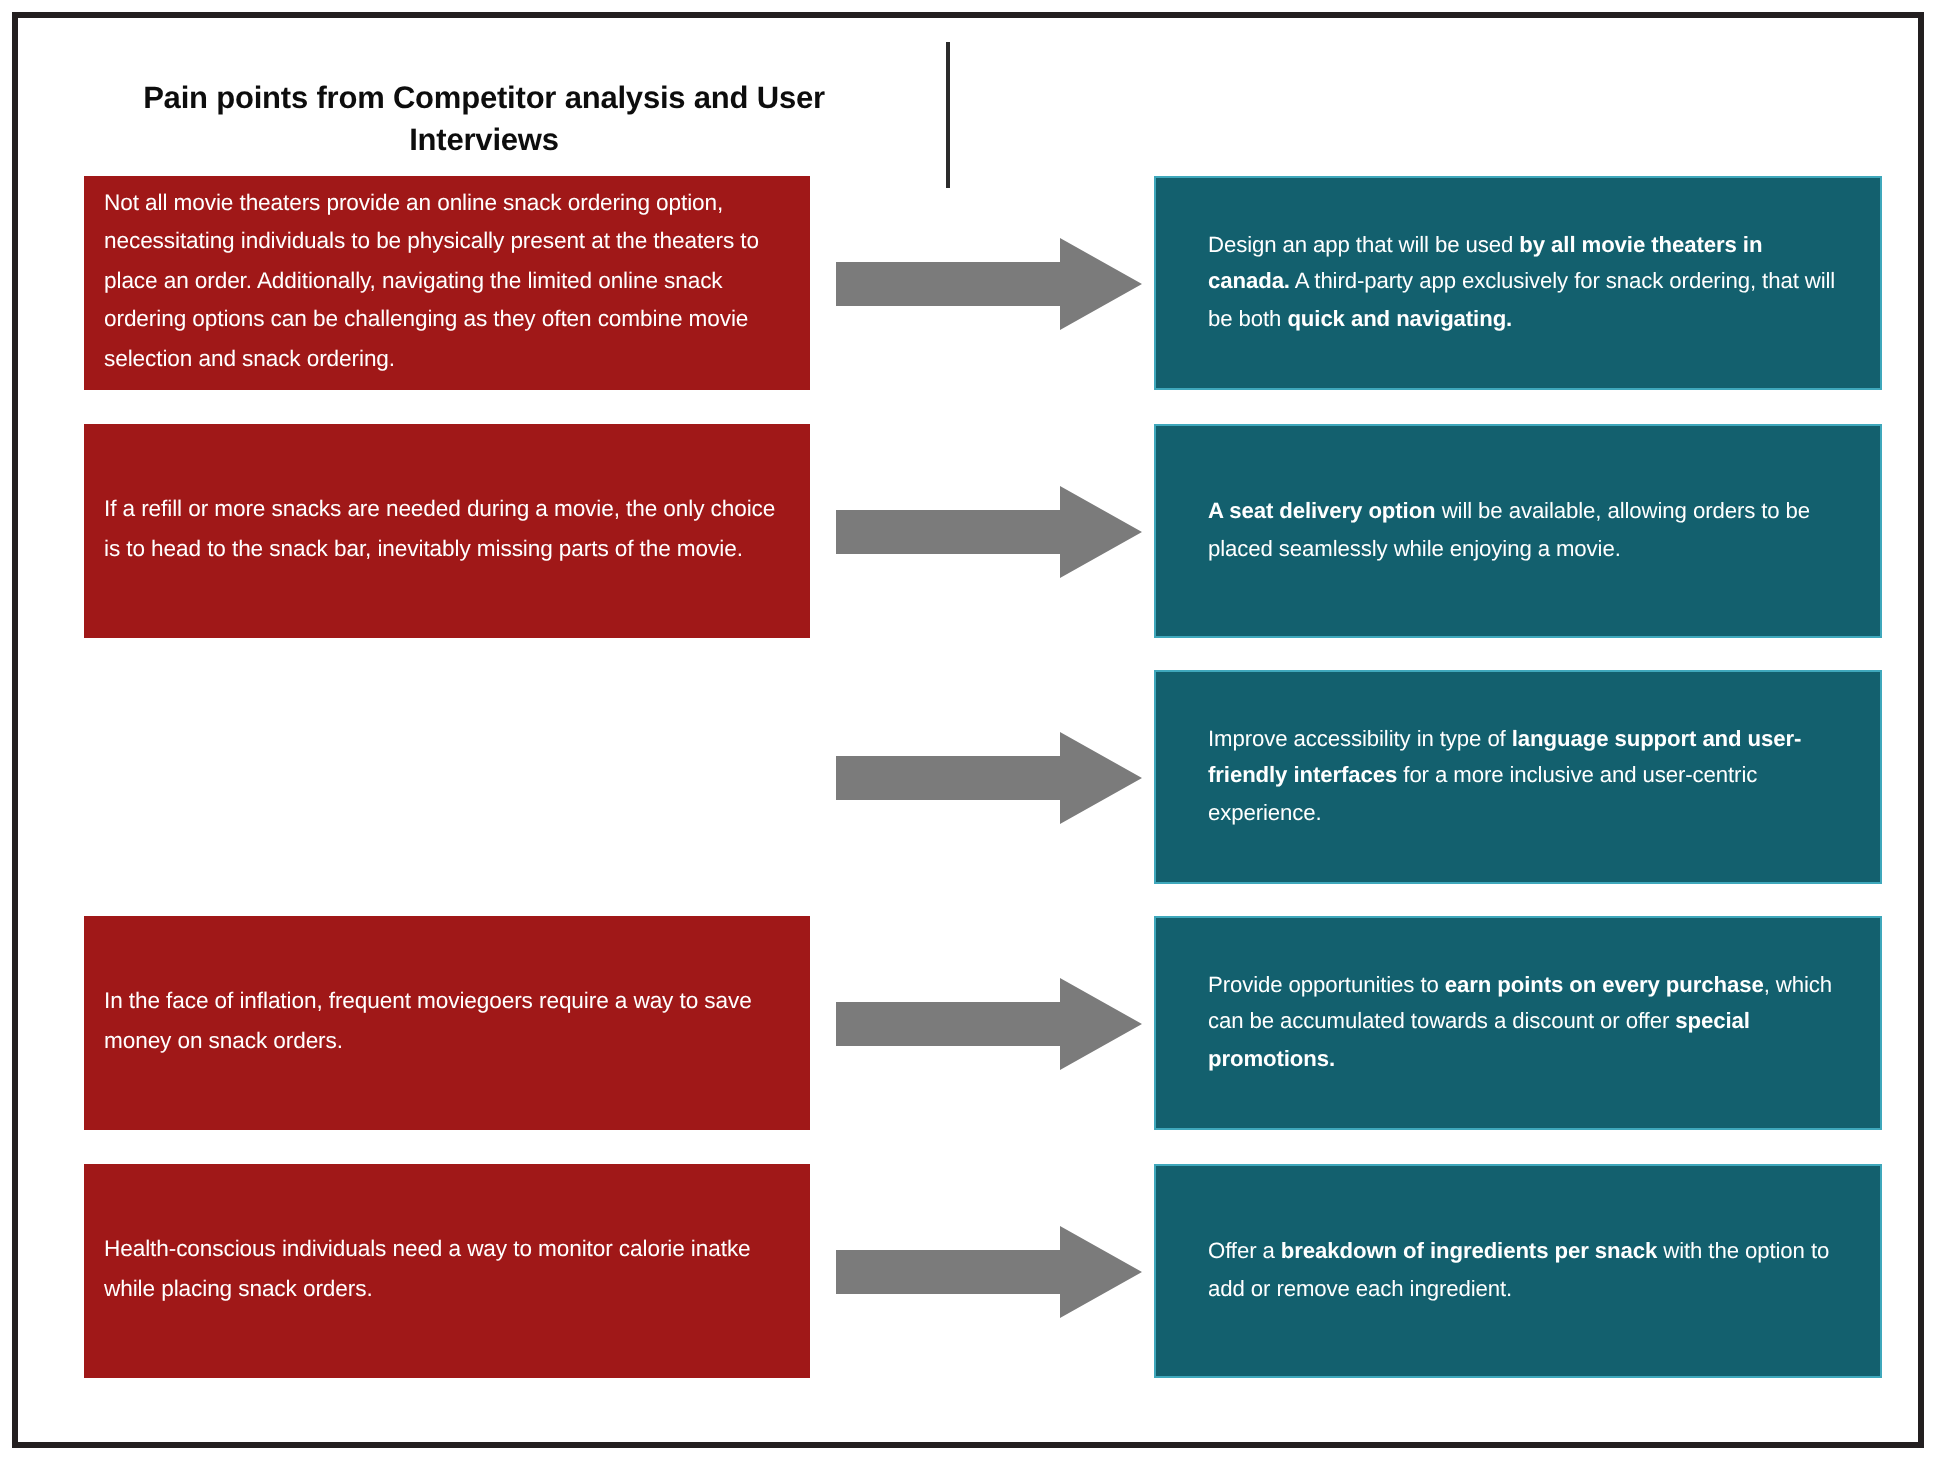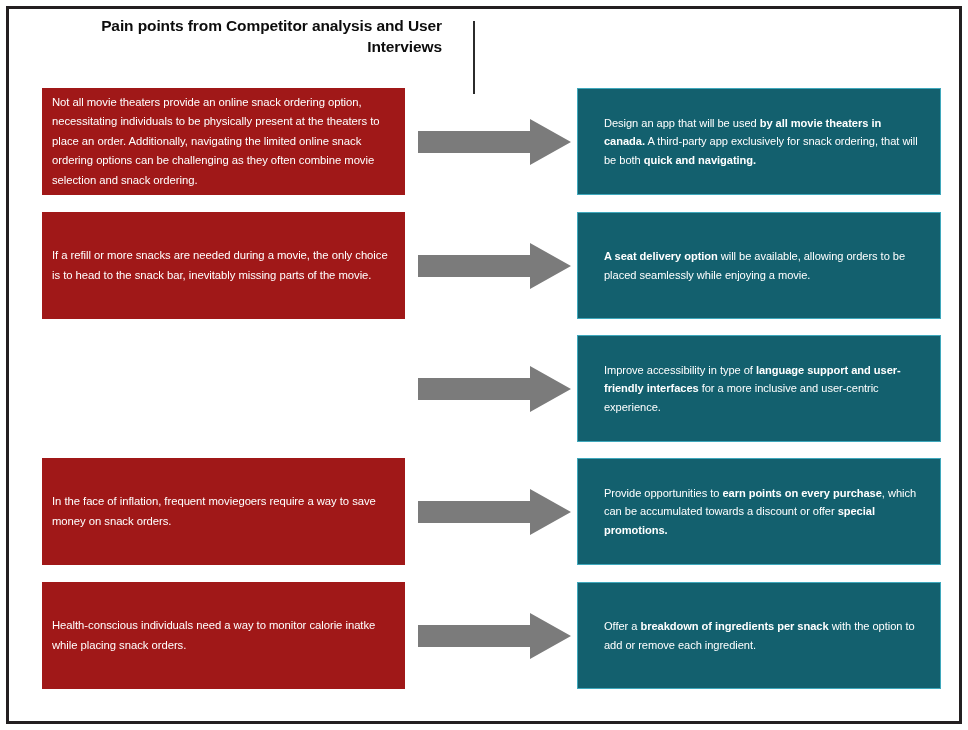--- a/index.html
+++ b/index.html
@@ -38,23 +38,23 @@
   .col-heading {
     position: absolute;
     font-weight: bold;
     color: #0d0d0d;
     font-size: 15.5px;
     line-height: 21px;
     letter-spacing: -0.1px;
   }
   #heading-left {
     left: 33px;
-    top: 6px;
+    top: 30px;
     width: 400px;
-    text-align: right;
+    text-align: center;
   }
   #heading-right {
     left: 568px;
     top: 21px;
     width: 364px;
     text-align: center;
   }
 
   
   #divider {

